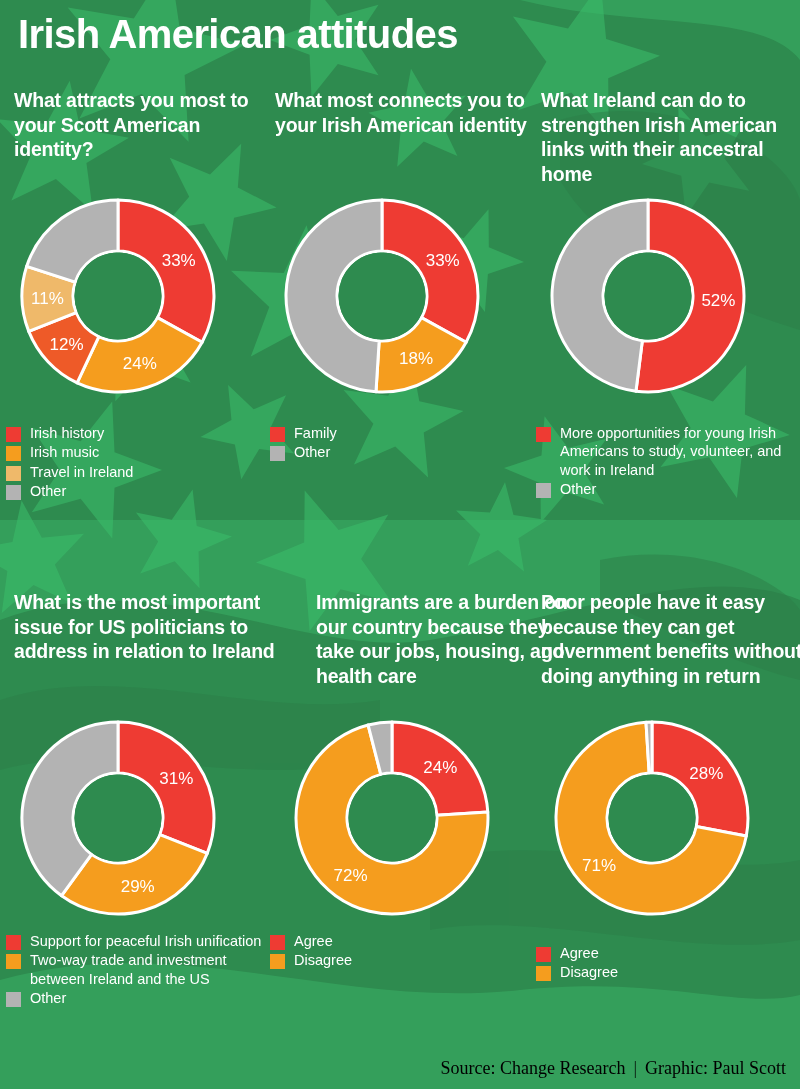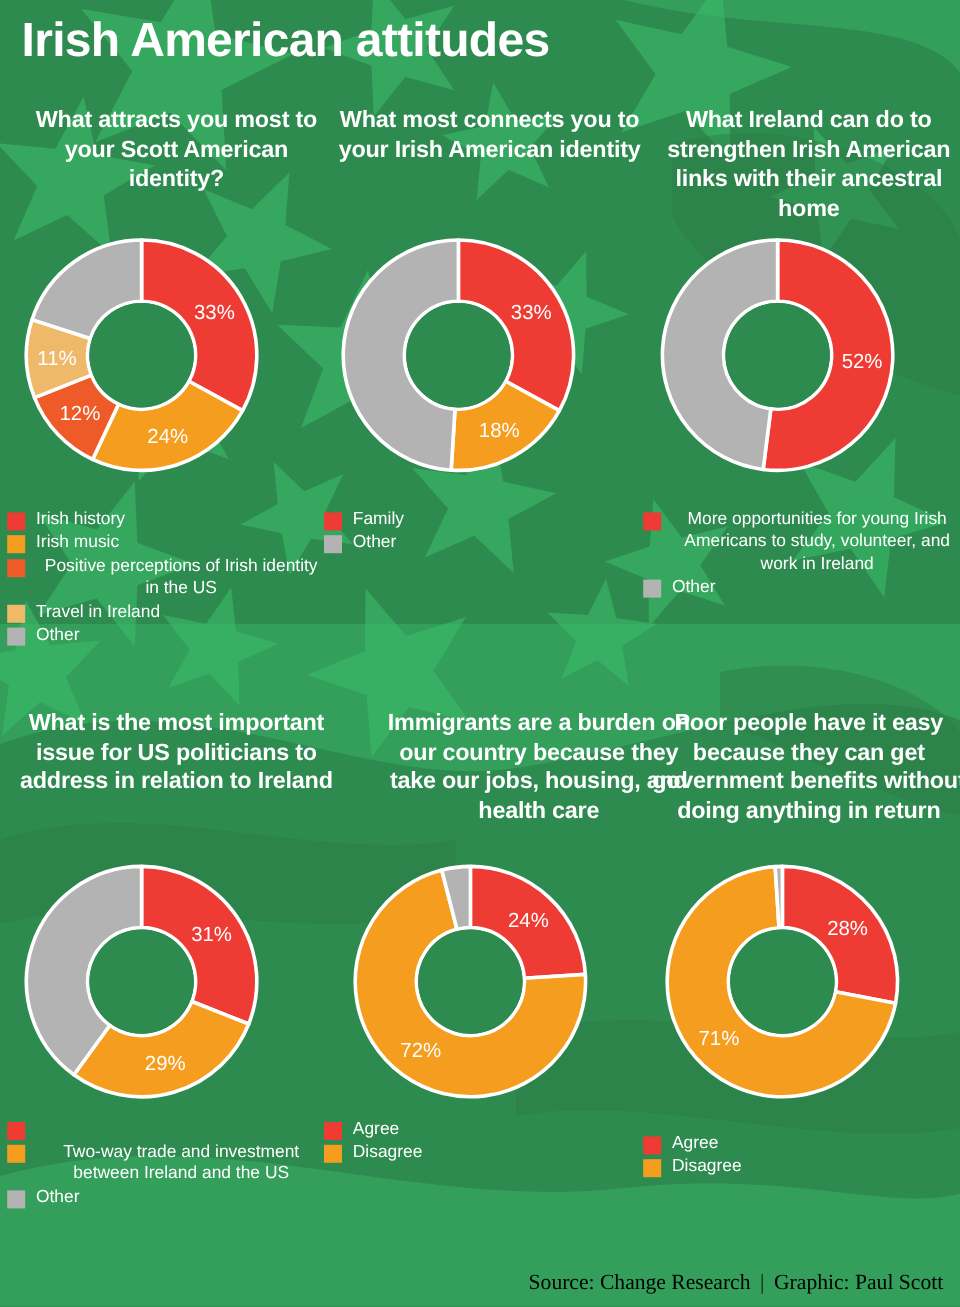--- a/index.html
+++ b/index.html
@@ -5,21 +5,21 @@
   * { margin:0; padding:0; box-sizing:border-box; }
   html,body { width:800px; height:1089px; }
   body {
     font-family:"Liberation Sans", sans-serif;
     background:#2e8b4f;
     position:relative;
     overflow:hidden;
     color:#ffffff;
   }
   #bg-layer { position:absolute; inset:0; width:800px; height:1089px; z-index:0; }
-  #content { position:relative; z-index:2; width:800px; height:1089px;text-align:center; }
+  #content { position:relative; z-index:2; width:800px; height:1089px; }
 
   .title {
     position:absolute; left:18px; top:14px;
     font-size:40px; font-weight:bold; letter-spacing:-0.6px;
     color:#ffffff; line-height:1.0;
   }
 
   .panel { position:absolute; width:266px; }
   .panel-q {
     font-size:19.5px; font-weight:bold; line-height:1.26;
@@ -109,24 +109,20 @@
       <div class="legend" style="left: 6px; top: 424px;">
         <div class="legend-row">
           <span class="swatch" style="background: rgb(238, 59, 51);"></span>
           <span class="legend-label">Irish history</span>
         </div>
         <div class="legend-row">
           <span class="swatch" style="background: rgb(245, 157, 30);"></span>
           <span class="legend-label">Irish music</span>
         </div>
         <div class="legend-row">
-          <span class="swatch" style="background: rgb(238, 90, 40);"></span>
-          <span class="legend-label">Positive perceptions of Irish identity in the US</span>
-        </div>
-        <div class="legend-row">
           <span class="swatch" style="background: rgb(239, 185, 106);"></span>
           <span class="legend-label">Travel in Ireland</span>
         </div>
         <div class="legend-row">
           <span class="swatch" style="background: rgb(179, 179, 179);"></span>
           <span class="legend-label">Other</span>
         </div>
       </div>
       <div class="panel panel-q" style="left: 275px; top: 88px;">What most connects you to your Irish American identity</div>
       <div class="donut-wrap" style="left: 282px; top: 196px;">
@@ -183,20 +179,21 @@
                L73.54966364683871,136.40576474687265 A45,45 0 0 0 141.8399418649713,116.5656048708105 Z" fill="#f59d1e" stroke="#ffffff" stroke-width="3" stroke-linejoin="round"></path>
           <text x="119.7" y="173.7" text-anchor="middle" fill="#ffffff" font-size="17" font-family="&quot;Liberation Sans&quot;, sans-serif">29%</text>
           <path d="M43.572615779922586,177.66563145999496 A96,96 0 0 1 99.99999999999999,4
                L99.99999999999999,55 A45,45 0 0 0 73.54966364683871,136.40576474687265 Z" fill="#b3b3b3" stroke="#ffffff" stroke-width="3" stroke-linejoin="round"></path>
           <circle cx="100" cy="100" r="43.5" fill="#2e8b4f"></circle>
         </svg>
       </div>
       <div class="legend" style="left: 6px; top: 932px;">
         <div class="legend-row">
           <span class="swatch" style="background: rgb(238, 59, 51);"></span>
+          <span class="legend-label">Support for peaceful Irish unification</span>
         </div>
         <div class="legend-row">
           <span class="swatch" style="background: rgb(245, 157, 30);"></span>
           <span class="legend-label">Two-way trade and investment between Ireland and the US</span>
         </div>
         <div class="legend-row">
           <span class="swatch" style="background: rgb(179, 179, 179);"></span>
           <span class="legend-label">Other</span>
         </div>
       </div>

